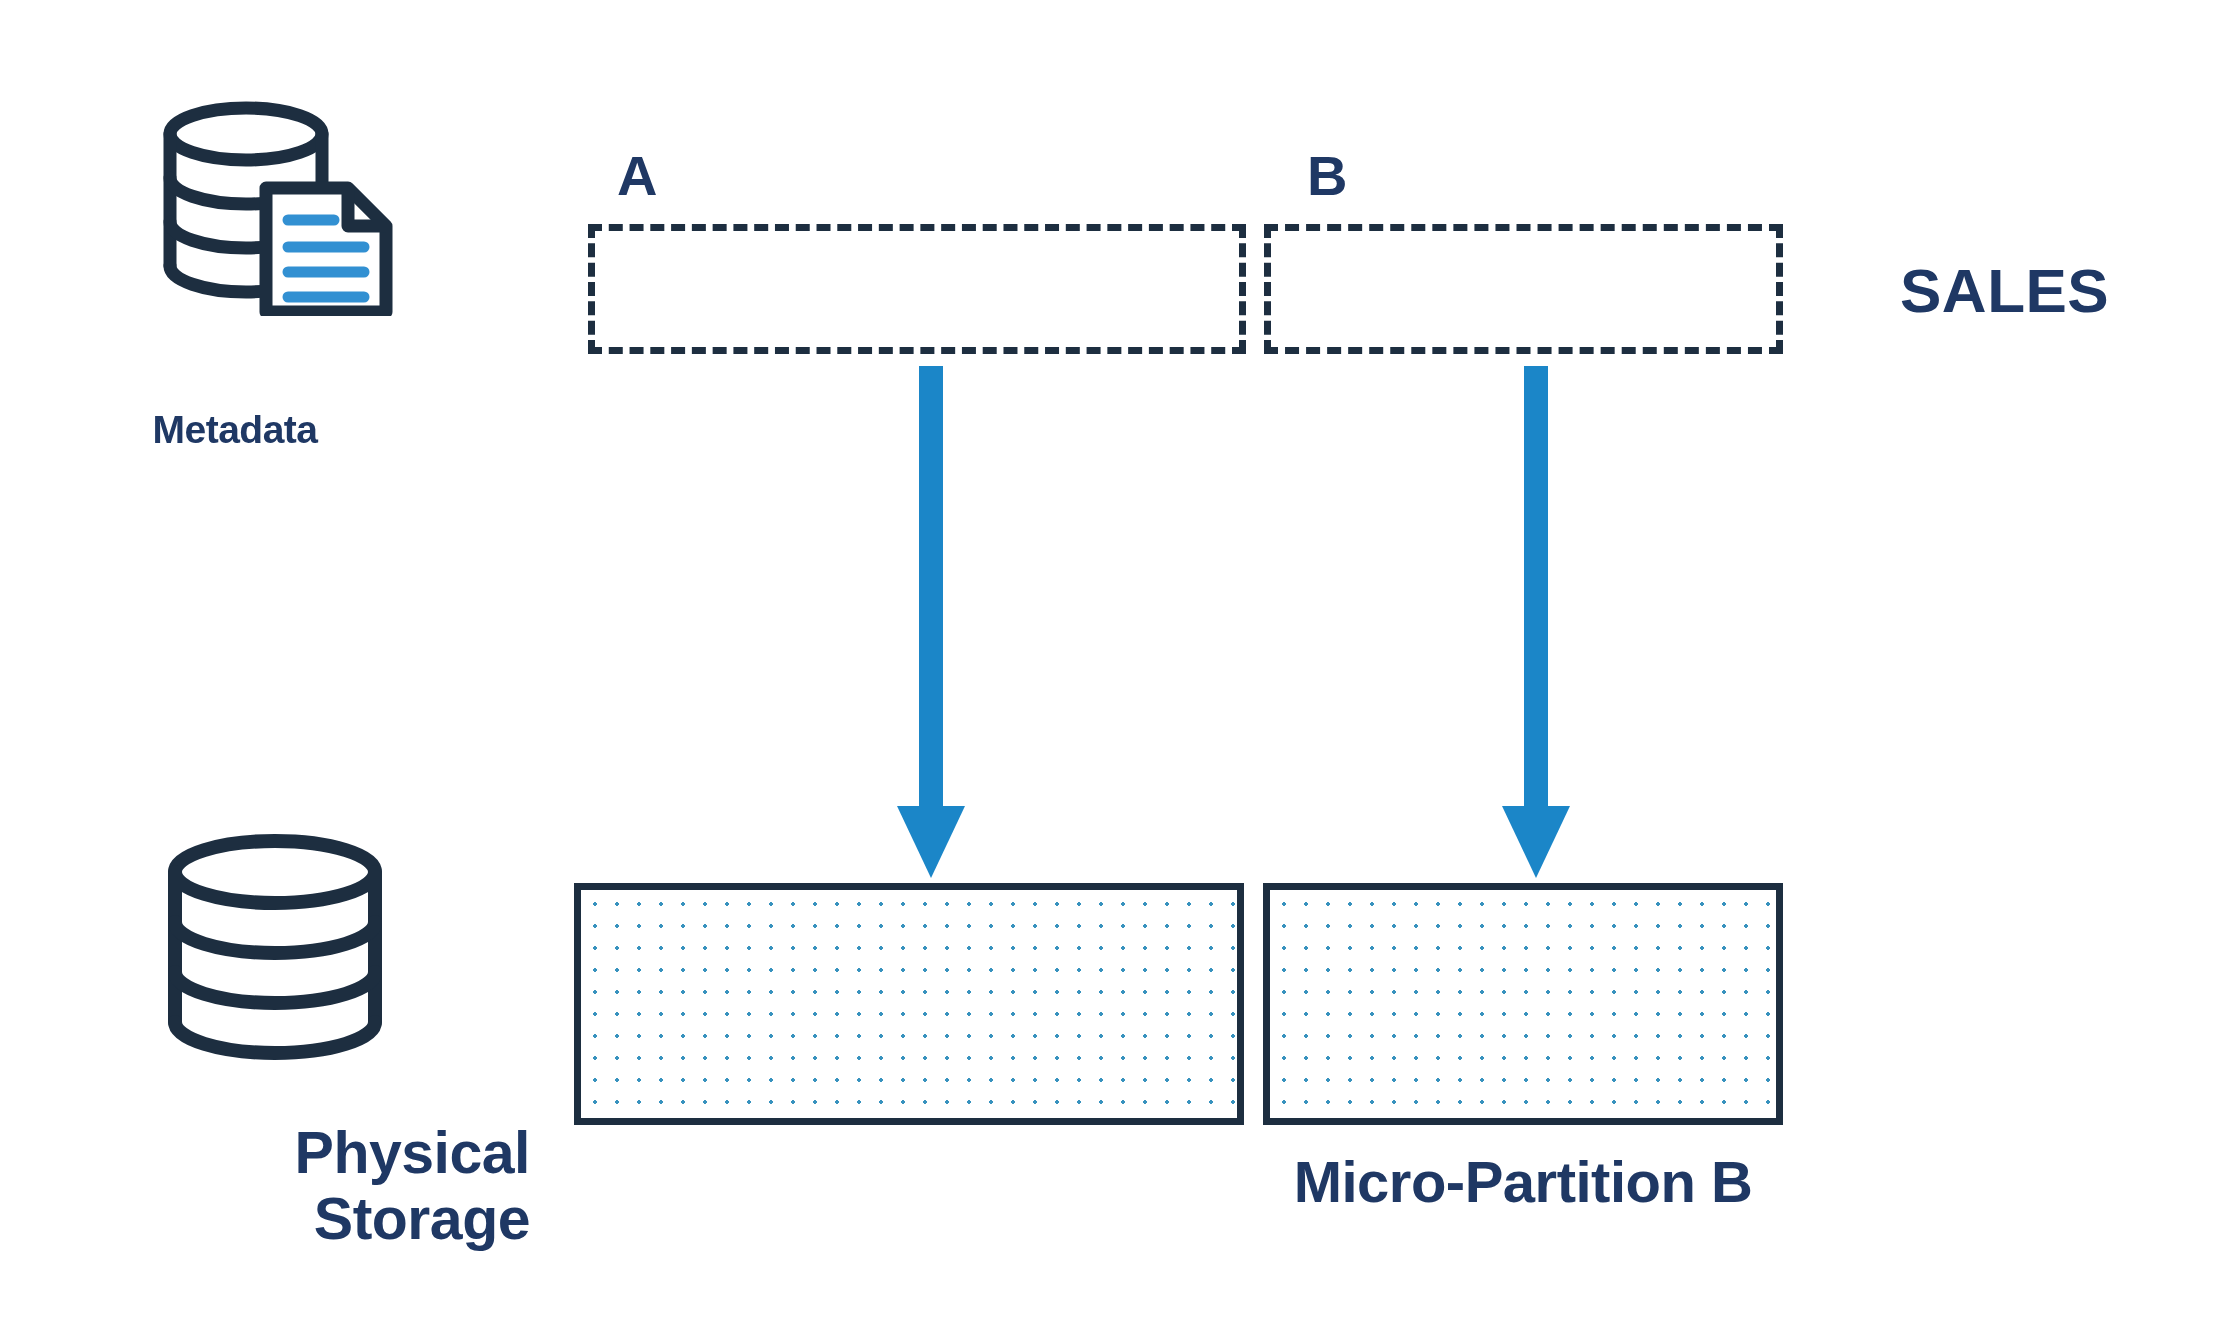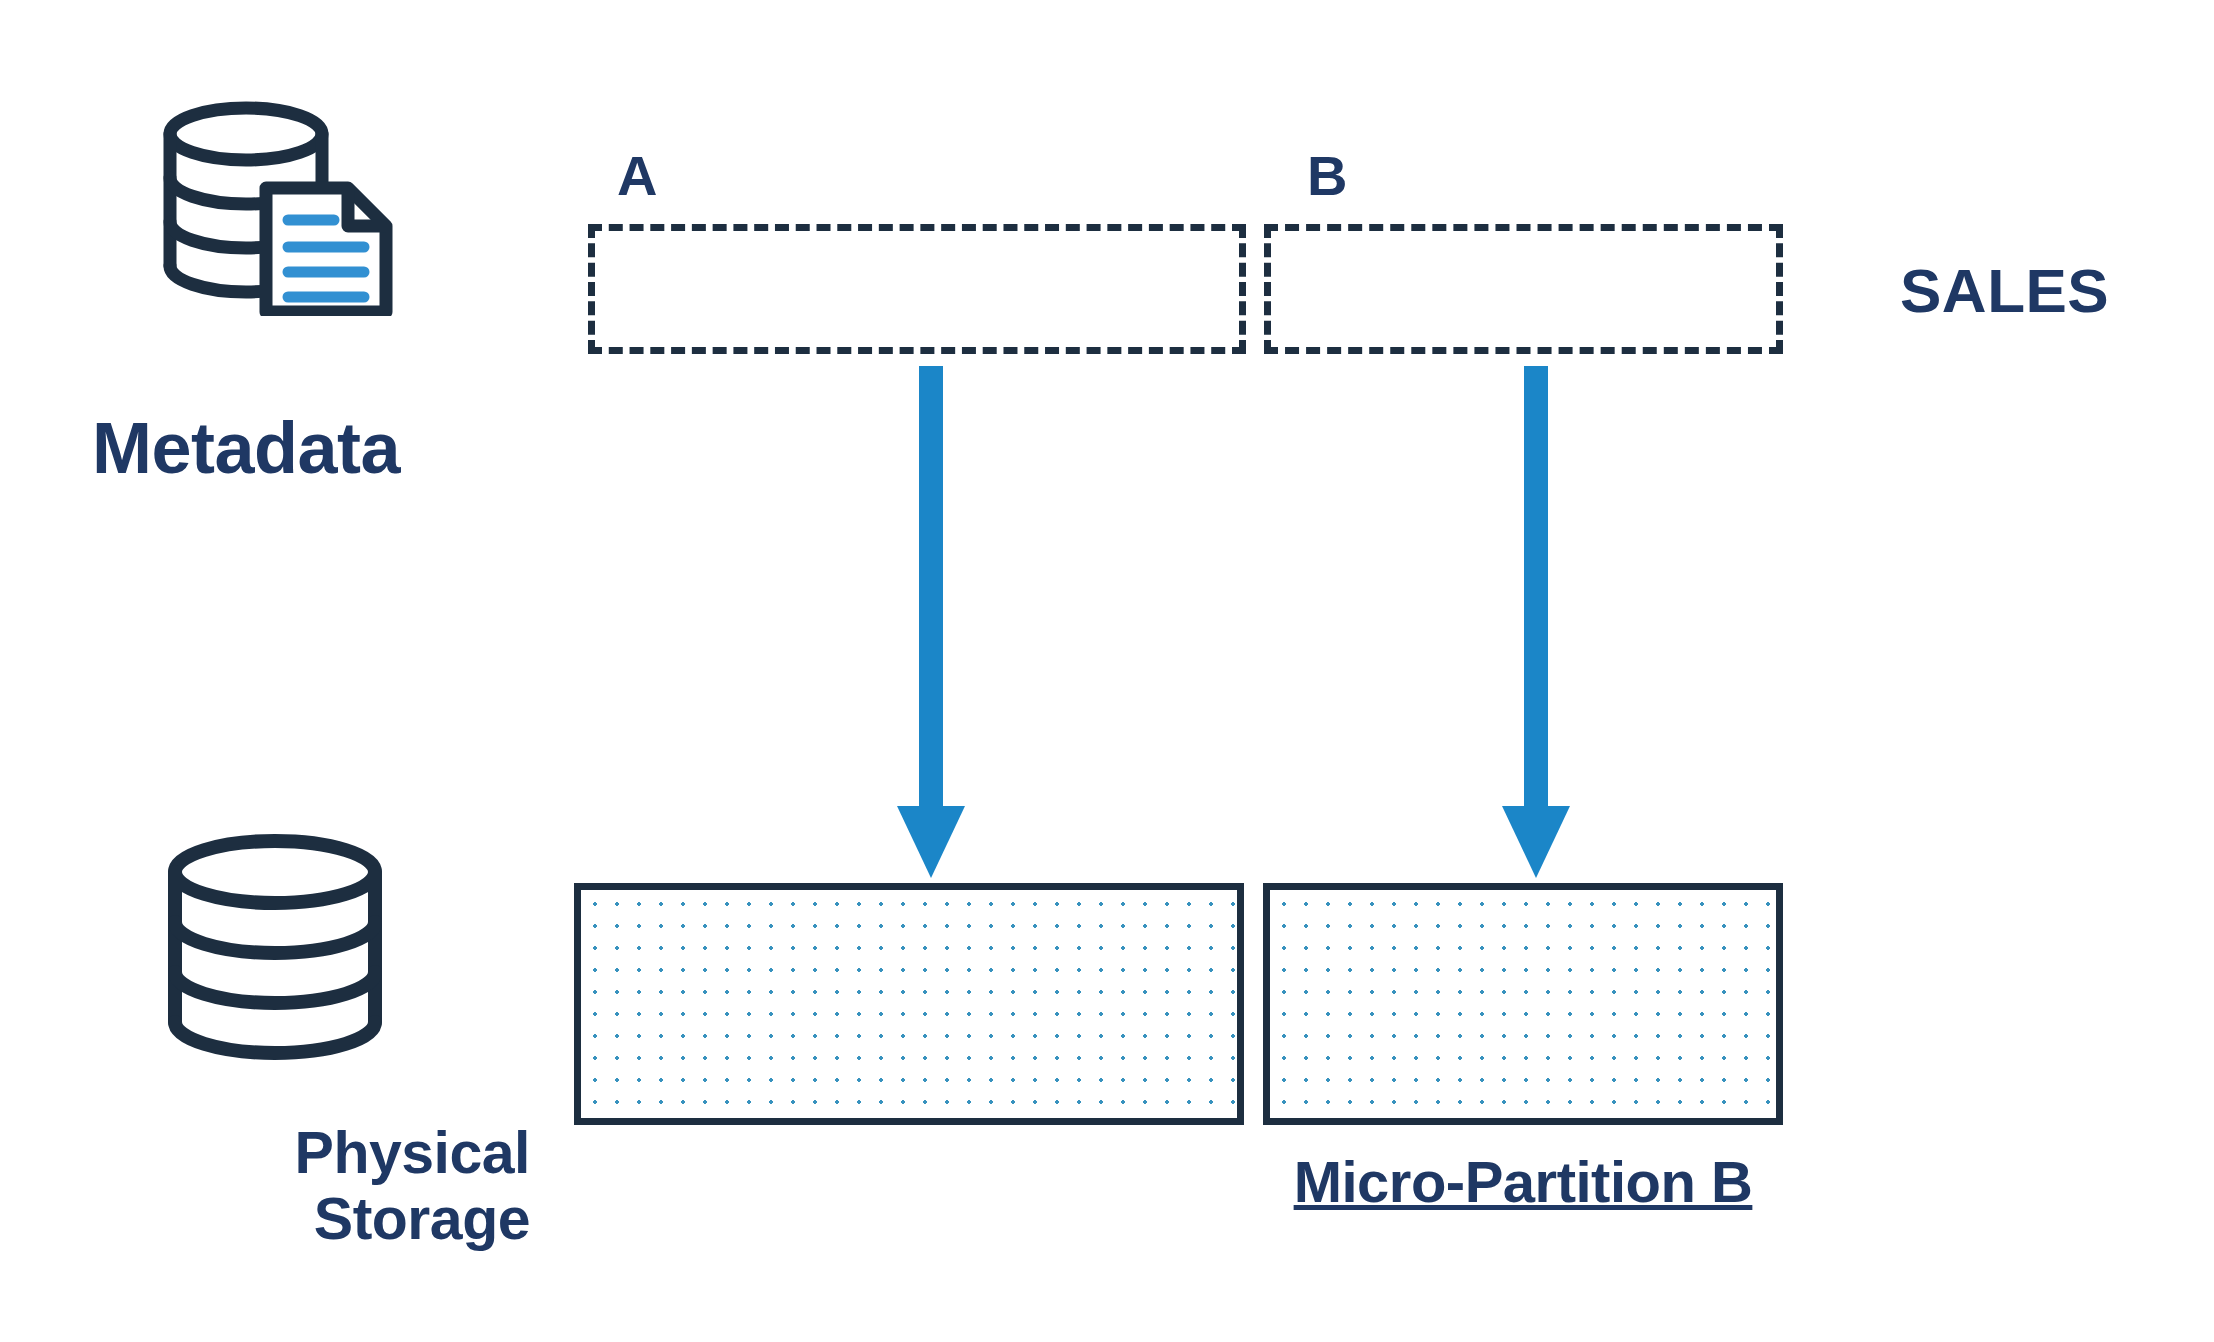--- a/index.html
+++ b/index.html
@@ -31,25 +31,25 @@
   }
 
   
   .icon-wrap {
     position: absolute;
   }
   .icon-wrap svg { display: block; }
 
   
   #metadata-label {
-    left: 11px;
+    left: 0px;
     top: 408px;
     width: 470px;
     text-align: center;
-    font-size: 72px;
+    font-size: 39px;
     letter-spacing: -0.5px;
   }
 
   
   #physical-storage-label {
     left: 0px;
     top: 1120px;
     width: 530px;
     text-align: right;
     font-size: 59px;
@@ -111,21 +111,21 @@
   #micro-partition-a { left: 574px;  width: 670px; }
   #micro-partition-b { left: 1263px; width: 520px; }
 
   
   .mp-caption {
     font-size: 58px;
     letter-spacing: -0.5px;
     top: 1150px;
   }
   #micro-partition-a-label { left: 574px;  width: 670px; text-align: center; }
-  #micro-partition-b-label { left: 1263px; width: 520px; text-align: center; text-decoration: underline; }
+  #micro-partition-b-label { left: 1263px; width: 520px; text-align: center; }
 </style>
 </head>
 <body>
 
 <div id="canvas">
 
   <div class="icon-wrap" id="metadata-icon" style="left:148px; top:96px; width:260px; height:220px;">
     <svg width="260" height="220" viewBox="0 0 260 220" xmlns="http://www.w3.org/2000/svg">
       <g fill="none" stroke="#1D2E40" stroke-width="13" stroke-linecap="round" stroke-linejoin="round">
         <ellipse cx="98" cy="38" rx="76" ry="26"></ellipse>

